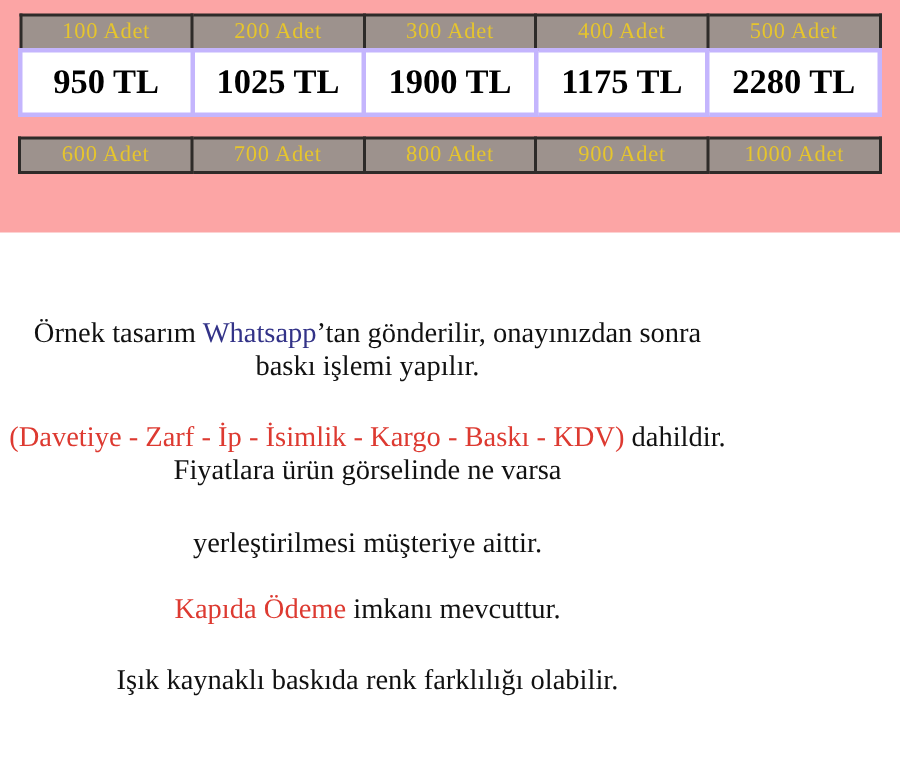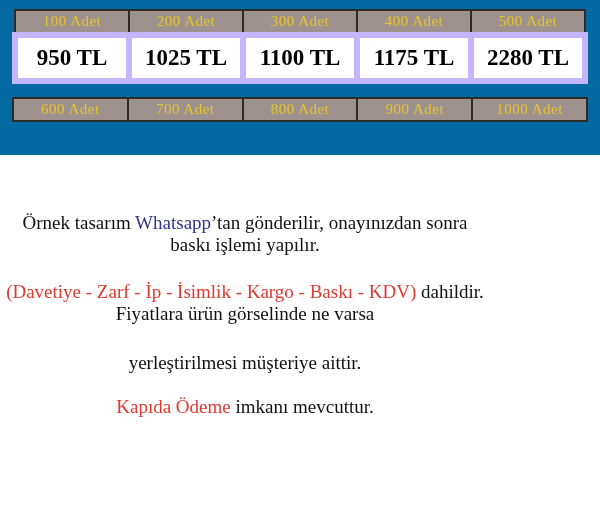--- a/index.html
+++ b/index.html
@@ -12,21 +12,21 @@
     height: 522px;
     overflow: hidden;
     font-family: "Liberation Serif", "DejaVu Serif", serif;
     color: #111111;
   }
   
   .banner {
     box-sizing: border-box;
     width: 600px;
     height: 155px;
-    background: #0369a1;
+    background: #fca5a5;
     padding: 9px 12px 7px 12px;
   }
   table.price-table {
     width: 100%;
     border-collapse: collapse;
     table-layout: fixed;
   }
   table.price-table.first {
     margin-bottom: 13px;
   }
@@ -39,21 +39,21 @@
     border: 2px solid #2e2b29;
     text-align: center;
     letter-spacing: 0.5px;
   }
   .price-table td {
     background: #ffffff;
     color: #000000;
     font-weight: bold;
     font-size: 23px;
     height: 38px;
-    border: 6px solid #c4b5fd;
+    border: 3px solid #c4b5fd;
     text-align: center;
   }
   
   .info {
     width: 490px;
     text-align: center;
     font-size: 19px;
     line-height: 22px;
   }
   .info p { margin: 0; padding: 0 2px; }
@@ -76,21 +76,21 @@
         <tr>
       <th>100 Adet</th>
       <th>200 Adet</th>
       <th>300 Adet</th>
       <th>400 Adet</th>
       <th>500 Adet</th>
     </tr>
     <tr>
       <td>950 TL</td>
       <td>1025 TL</td>
-      <td>1100 TL</td>
+      <td>1900 TL</td>
       <td>1175 TL</td>
       <td>2280 TL</td>
     </tr>
   </tbody>
     </table>
 
   <table class="price-table">
     <tbody>
         <tr>
       <th>600 Adet</th>
@@ -117,15 +117,16 @@
 
   <p class="p3">
     <span class="line">yerleştirilmesi müşteriye aittir.</span>
   </p>
 
   <p class="p4">
     <span class="red">Kapıda Ödeme</span><span> imkanı mevcuttur.</span>
   </p>
 
   <p class="p5">
+    <span class="line">Işık kaynaklı baskıda renk farklılığı olabilir.</span>
   </p>
 
 </div>
 
 </body></html>

